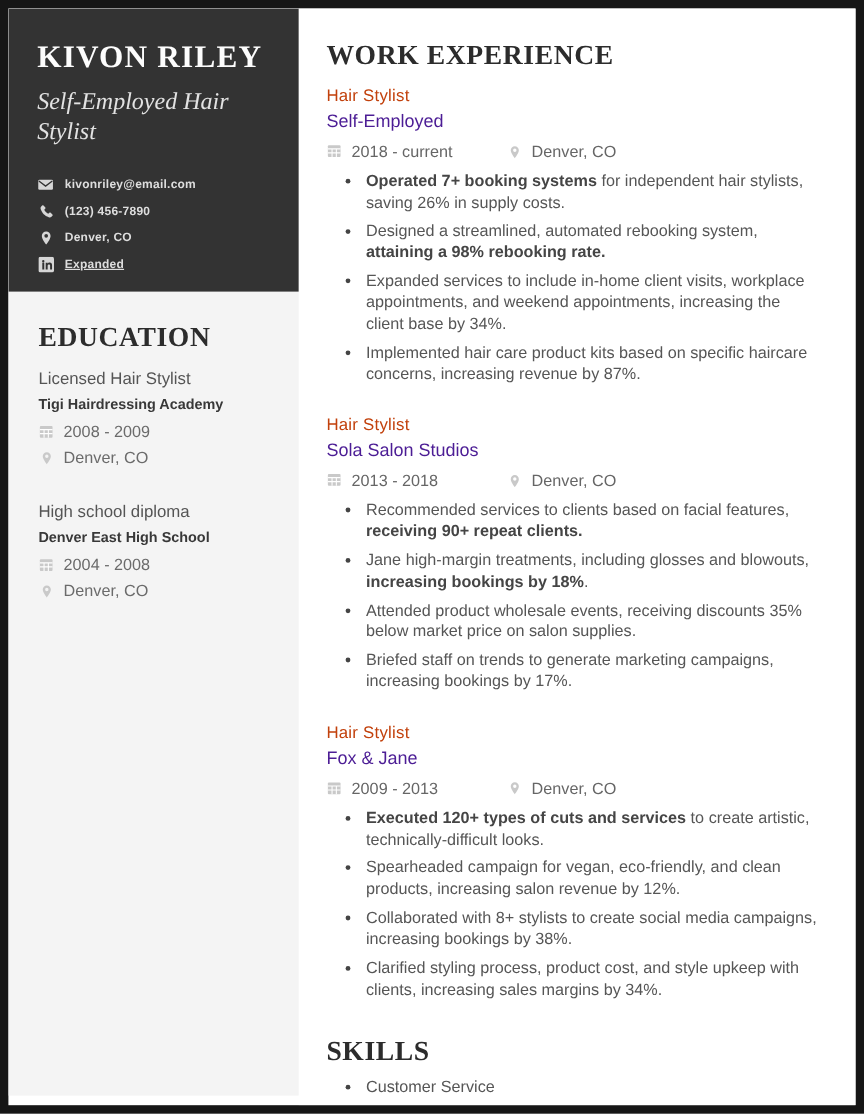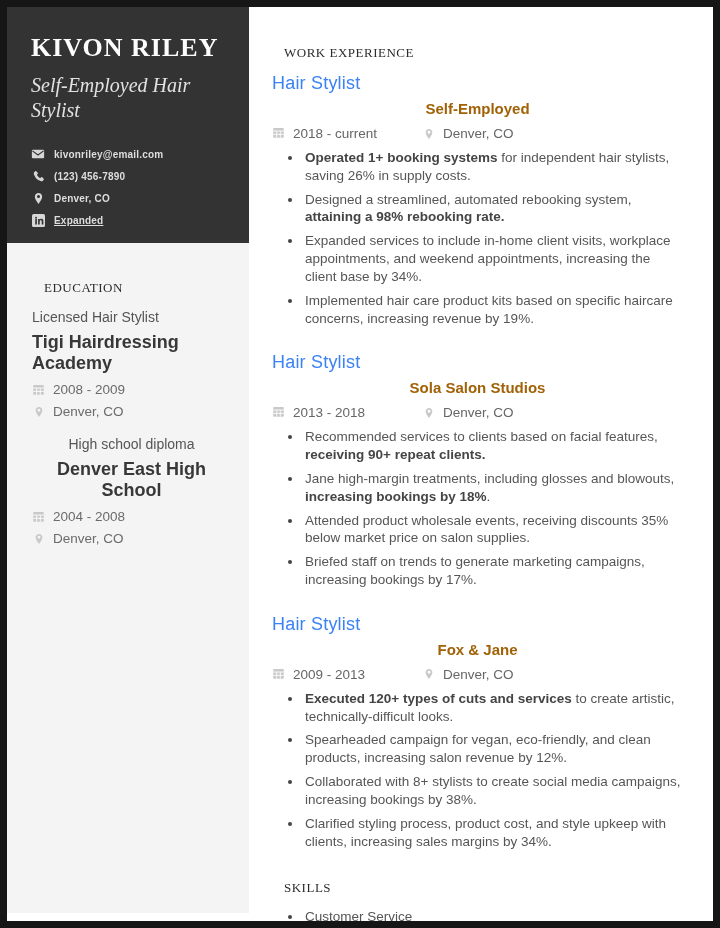--- a/index.html
+++ b/index.html
@@ -49,51 +49,51 @@
     display:flex; align-items:center; gap:9px;
     font-size:10px; font-weight:600; letter-spacing:0.2px;
     color:#dedede;
     margin-bottom:9px;
   }
   .contact li .cicon { display:flex; width:14px; justify-content:center; }
   .contact li.link .ctext { text-decoration:underline; cursor:pointer; }
   
   .education { padding:25px 18px 0 25px; }
   .section-heading {
-    margin:12px;
+    margin:0;
     font-family:"Liberation Serif", serif;
-    font-size:13px; font-weight:400;
+    font-size:23px; font-weight:700;
     letter-spacing:0.5px;
     color:var(--heading-text, #2c2c2c);
   }
   .edu-entry { margin-top:13px; }
-  .edu-entry + .edu-entry { margin-top:17px;text-align:center; }
+  .edu-entry + .edu-entry { margin-top:29px; }
   .degree { margin:0 0 7px; font-size:14px; color:#555; }
-  .school { margin:0 0 8px; font-size:18px; font-weight:700; color:#383838; }
+  .school { margin:0 0 8px; font-size:12px; font-weight:700; color:#383838; }
   .meta-row {
     display:flex; align-items:center; gap:8px;
     margin:0 0 7px;
     font-size:13.5px; color:#6b6b6b;
   }
   .micon { display:flex; width:13px; justify-content:center; }
   
   .main-col {
     position:absolute; left:242px; right:0; top:0; bottom:0;
     box-sizing:border-box;
     padding:26px 30px 0 23px;
     background:#ffffff;
   }
   .job { margin-top:12px; }
   .job + .job { margin-top:25px; }
   .job-title-lg {
     margin:0;
-    font-size:18px; font-weight:400; letter-spacing:0.2px;
-    color:#3b82f6;
-  }
-  .company { margin:6px 0 0; font-size:15px; font-weight:700; color:#a16207;text-align:center; }
+    font-size:14px; font-weight:400; letter-spacing:0.2px;
+    color:#c2410c;
+  }
+  .company { margin:6px 0 0; font-size:15px; font-weight:400; color:#4c1d95; }
   .meta { display:flex; align-items:center; margin:9px 0 0; font-size:13.5px; color:#666; }
   .meta-dates { display:flex; align-items:flex-start; gap:8px; width:150px; }
   .meta-loc { display:flex; align-items:center; gap:8px; }
   ul.bullets { margin:8px 0 0; padding-left:31px; }
   ul.bullets li {
     font-size:13.5px; line-height:1.32;
     color:var(--body-text, #565656);
     margin-bottom:6px;
     padding-left:2px;
   }
@@ -221,27 +221,27 @@
               <span class="micon">
                 <svg viewBox="0 0 16 16" width="12" height="12">
                   <path fill="#c9c9c9" d="M8 1.2c-2.5 0-4.5 2-4.5 4.5C3.5 9 8 14.5 8 14.5S12.5 9 12.5 5.7c0-2.5-2-4.5-4.5-4.5zm0 6.3a1.9 1.9 0 1 1 0-3.8 1.9 1.9 0 0 1 0 3.8z"></path>
                 </svg>
               </span>
               <span>Denver, CO</span>
             </span>
           </p>
           <ul class="bullets">
 
-              <li><span><span class="seg" data-weight="bold">Operated 1+ booking systems</span><span class="seg" data-weight="normal"> for independent hair stylists, saving 26% in supply costs.</span></span></li>
+              <li><span><span class="seg" data-weight="bold">Operated 7+ booking systems</span><span class="seg" data-weight="normal"> for independent hair stylists, saving 26% in supply costs.</span></span></li>
 
               <li><span><span class="seg" data-weight="normal">Designed a streamlined, automated rebooking system, </span><span class="seg" data-weight="bold">attaining a 98% rebooking rate.</span></span></li>
 
               <li><span><span class="seg" data-weight="normal">Expanded services to include in-home client visits, workplace appointments, and weekend appointments, increasing the client base by 34%.</span></span></li>
 
-              <li><span><span class="seg" data-weight="normal">Implemented hair care product kits based on specific haircare concerns, increasing revenue by 19%.</span></span></li>
+              <li><span><span class="seg" data-weight="normal">Implemented hair care product kits based on specific haircare concerns, increasing revenue by 87%.</span></span></li>
             </ul>
         </article>
 
         <article class="job">
           <h3 class="job-title-lg">Hair Stylist</h3>
           <p class="company">Sola Salon Studios</p>
           <p class="meta">
             <span class="meta-dates">
               <span class="micon">
                 <svg viewBox="0 0 16 16" width="13" height="13">

